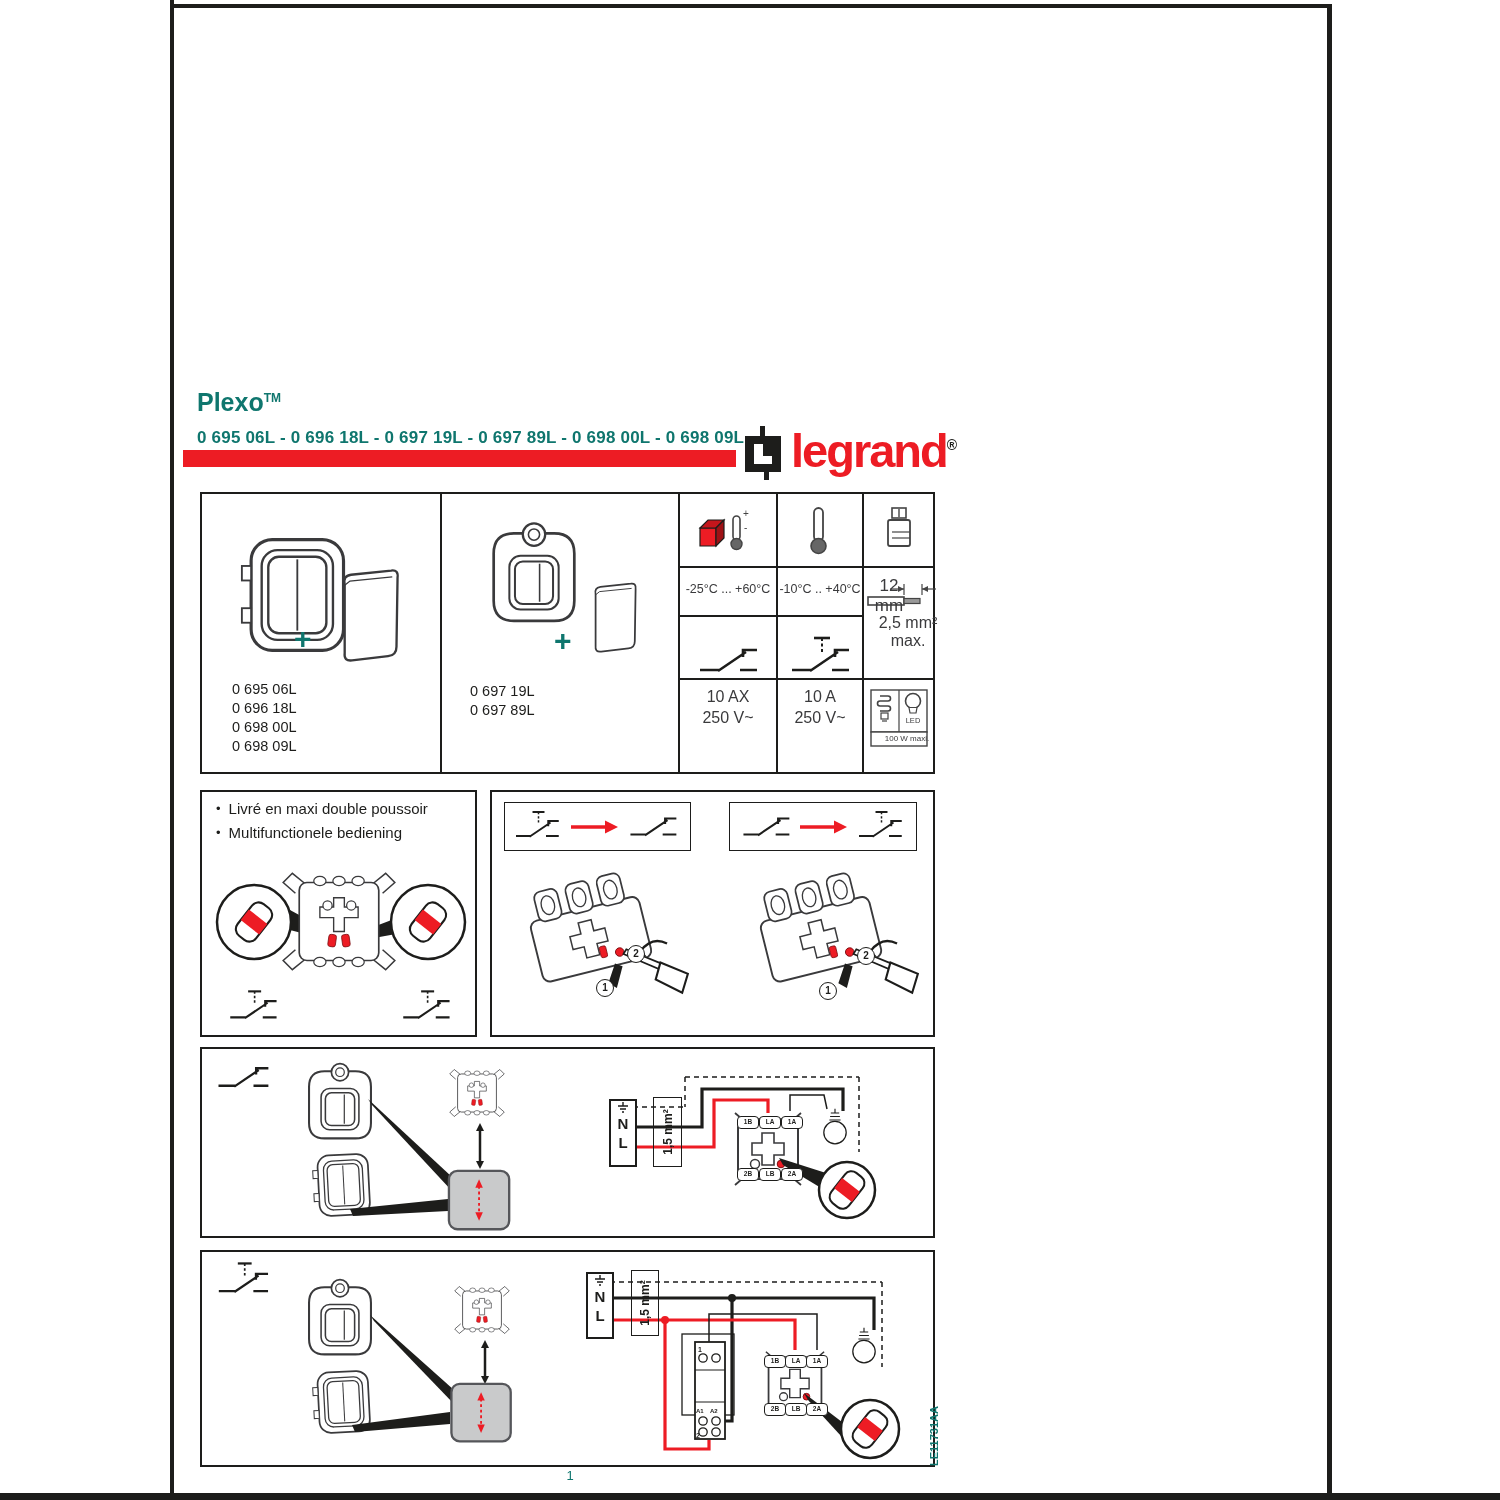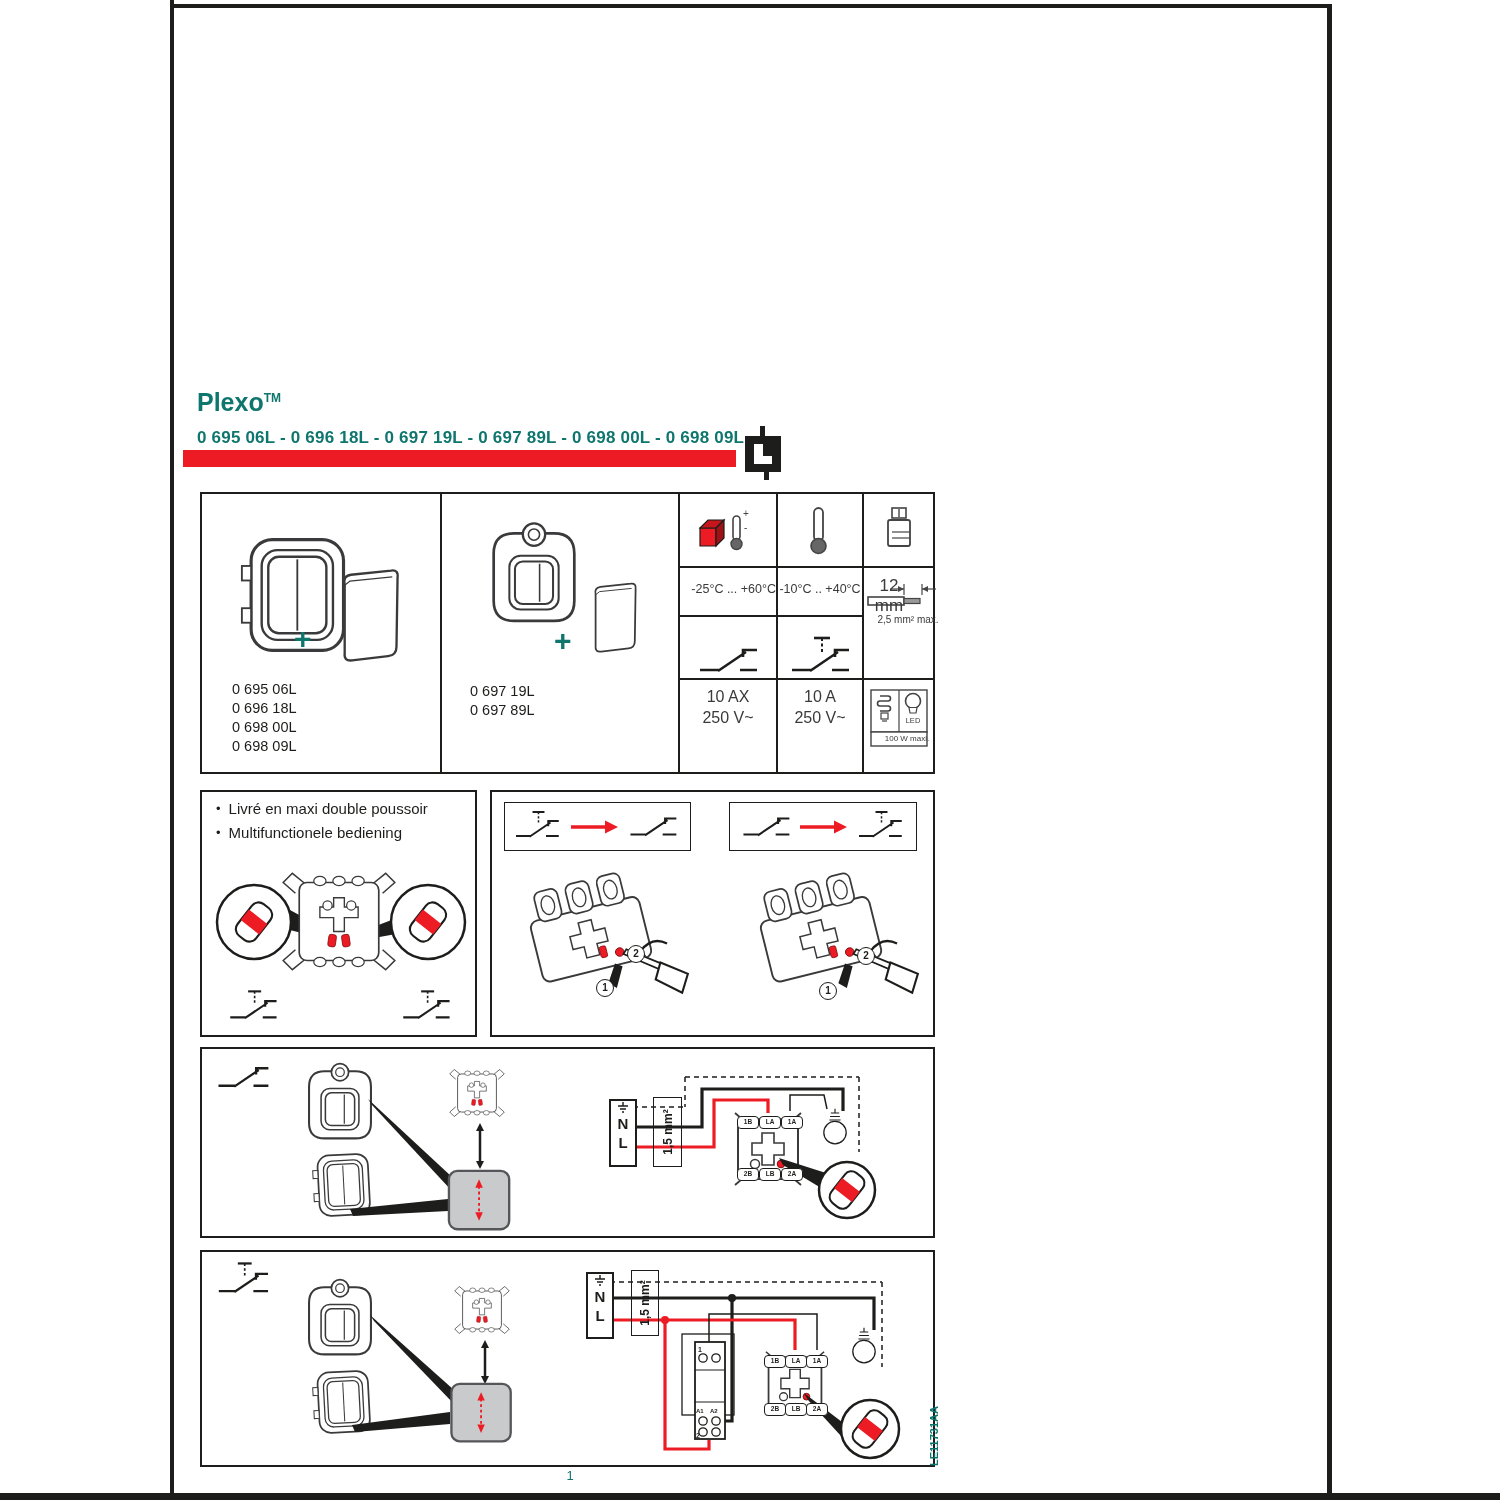--- a/index.html
+++ b/index.html
@@ -42,20 +42,23 @@
   <div class="txt" style="left:197px;top:428px;font-size:17px;font-weight:bold;letter-spacing:.2px;">0 695 06L - 0 696 18L - 0 697 19L - 0 697 89L - 0 698 00L - 0 698 09L</div>
   <div class="abs" style="left:183px;top:450px;width:553px;height:17px;background:#ed1c24;"></div>
 
   <svg style="left:741px;top:426px;" width="46" height="54" viewBox="0 0 46 54">
     <rect x="4" y="10" width="36" height="36" fill="#1d1d1b"></rect>
     <rect x="19" y="0" width="5" height="13" fill="#1d1d1b"></rect>
     <rect x="23" y="43" width="5" height="11" fill="#1d1d1b"></rect>
     <rect x="13" y="18" width="9" height="20" fill="#fff"></rect>
     <rect x="13" y="30" width="18" height="8" fill="#fff"></rect>
   </svg>
+  <div class="txt" style="left:791px;top:423px;font-size:47px;font-weight:bold;letter-spacing:-2px;color:#ed1c24;">
+    <span>legrand</span><sup style="font-size:14px;color:#1d1d1b;letter-spacing:0;">®</sup>
+  </div>
 
   <div class="box" style="left:200px;top:492px;width:731px;height:278px;">
     <div class="innerline" style="left:238px;top:0;width:2px;height:278px;"></div>
     <div class="innerline" style="left:476px;top:0;width:2px;height:278px;"></div>
     <div class="innerline" style="left:574px;top:0;width:2px;height:278px;"></div>
     <div class="innerline" style="left:660px;top:0;width:2px;height:278px;"></div>
     <div class="innerline" style="left:476px;top:72px;width:255px;height:2px;"></div>
     <div class="innerline" style="left:476px;top:121px;width:186px;height:2px;"></div>
     <div class="innerline" style="left:476px;top:184px;width:255px;height:2px;"></div>
 
@@ -151,24 +154,24 @@
       <div>0 698 09L</div>
     </div>
     <div class="reflist" style="left:268px;top:188px;">
       <div>0 697 19L</div>
       <div>0 697 89L</div>
     </div>
 
     <div class="txt" style="left:541px;top:14px;font-size:10px;color:#444;">+</div>
     <div class="txt" style="left:542px;top:28px;font-size:10px;color:#444;">-</div>
 
-    <div class="txt ctr" style="left:478px;top:88px;width:96px;font-size:12.5px;color:#3a3a3c;text-align:right;">-25°C ... +60°C</div>
+    <div class="txt ctr" style="left:478px;top:88px;width:96px;font-size:12.5px;color:#3a3a3c;">-25°C ... +60°C</div>
     <div class="txt ctr" style="left:576px;top:88px;width:84px;font-size:12.5px;color:#3a3a3c;">-10°C .. +40°C</div>
     <div class="txt ctr" style="left:664px;top:82px;width:46px;font-size:17px;color:#3a3a3c;">12 mm</div>
-    <div class="txt ctr" style="left:660px;top:120px;width:92px;font-size:10px;color:#3a3a3c;">2,5 mm² max.</div>
+    <div class="txt ctr" style="left:660px;top:120px;width:92px;font-size:16px;color:#3a3a3c;">2,5 mm² max.</div>
     <div class="txt ctr" style="left:478px;top:192px;width:96px;font-size:16px;color:#3a3a3c;line-height:21px;">
       <div>10 AX</div>
       <div>250 V~</div>
     </div>
     <div class="txt ctr" style="left:576px;top:192px;width:84px;font-size:16px;color:#3a3a3c;line-height:21px;">
       <div>10 A</div>
       <div>250 V~</div>
     </div>
     <div class="txt ctr" style="left:698px;top:222px;width:26px;font-size:7.5px;color:#3a3a3c;">LED</div>
     <div class="txt ctr" style="left:669px;top:240px;width:56px;font-size:8px;color:#3a3a3c;margin-left:8px;">100 W maxi.</div>

